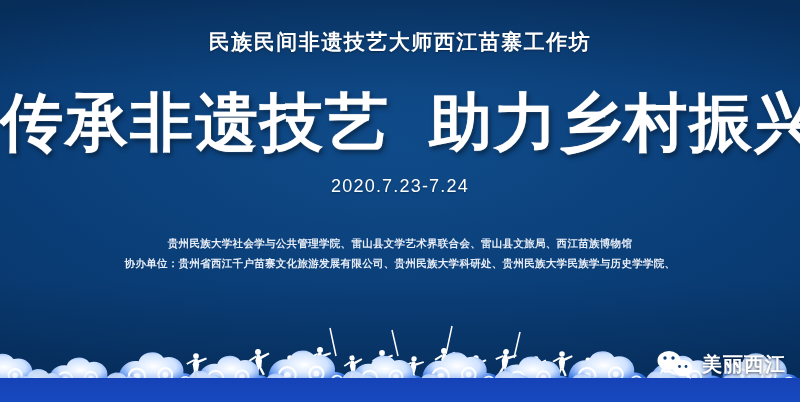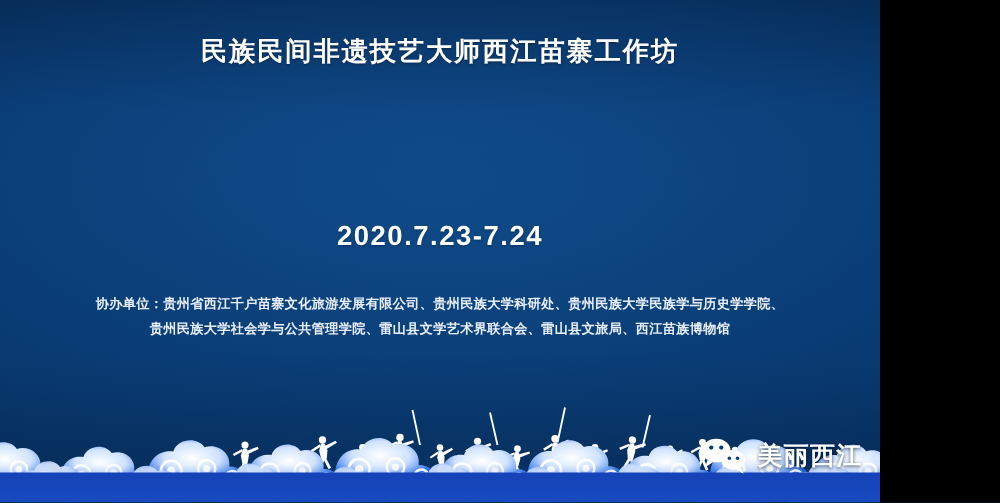--- a/index.html
+++ b/index.html
@@ -2,21 +2,21 @@
 <html><head>
 <meta charset="utf-8">
 <style>
   html, body {
     margin: 0;
     padding: 0;
     background: #000;
   }
   #poster {
     position: relative;
-    width: 704px;
+    width: 800px;
     height: 402px;
     overflow: hidden;
     background: #0a3d76;
     background-image:
       radial-gradient(ellipse 700px 300px at 50% 38%, #0d4783 0%, #0a3d76 55%, #073263 100%);
     font-family: "Liberation Sans", "DejaVu Sans", sans-serif;
     -webkit-font-smoothing: antialiased;
   }
 
   
@@ -63,22 +63,22 @@
   }
 
   
   .date {
     position: absolute;
     top: 176px;
     left: 0;
     width: 100%;
     text-align: center;
     color: #ffffff;
-    font-size: 22px;
-    font-weight: bold;
+    font-size: 18px;
+    font-weight: normal;
     letter-spacing: 1.2px;
     text-shadow: 0 1px 2px rgba(0,0,0,0.3);
   }
 
   
   .credits {
     position: absolute;
     top: 233px;
     left: 0;
     width: 100%;
@@ -125,26 +125,27 @@
 </style>
 </head>
 <body>
 
 <div id="poster">
 
   <div class="vignette"></div>
 
   <div class="top-title">民族民间非遗技艺大师西江苗寨工作坊</div>
 
+  <div class="headline">传承非遗技艺  助力乡村振兴</div>
 
   <div class="date">2020.7.23-7.24</div>
 
   <div class="credits">
+    <span class="line">贵州民族大学社会学与公共管理学院、雷山县文学艺术界联合会、雷山县文旅局、西江苗族博物馆</span>
     <span class="line">协办单位：贵州省西江千户苗寨文化旅游发展有限公司、贵州民族大学科研处、贵州民族大学民族学与历史学学院、</span>
-    <span class="line">贵州民族大学社会学与公共管理学院、雷山县文学艺术界联合会、雷山县文旅局、西江苗族博物馆</span>
   </div>
 
   <div class="decor">
     <svg width="800" height="80" viewBox="0 0 800 80" xmlns="http://www.w3.org/2000/svg">
       <defs>
         <radialGradient id="wg" cx="45%" cy="35%" r="75%">
           <stop offset="0%" stop-color="#ffffff"></stop>
           <stop offset="38%" stop-color="#cfe2ff"></stop>
           <stop offset="72%" stop-color="#2a6fe8"></stop>
           <stop offset="100%" stop-color="#0f3ea8"></stop>

